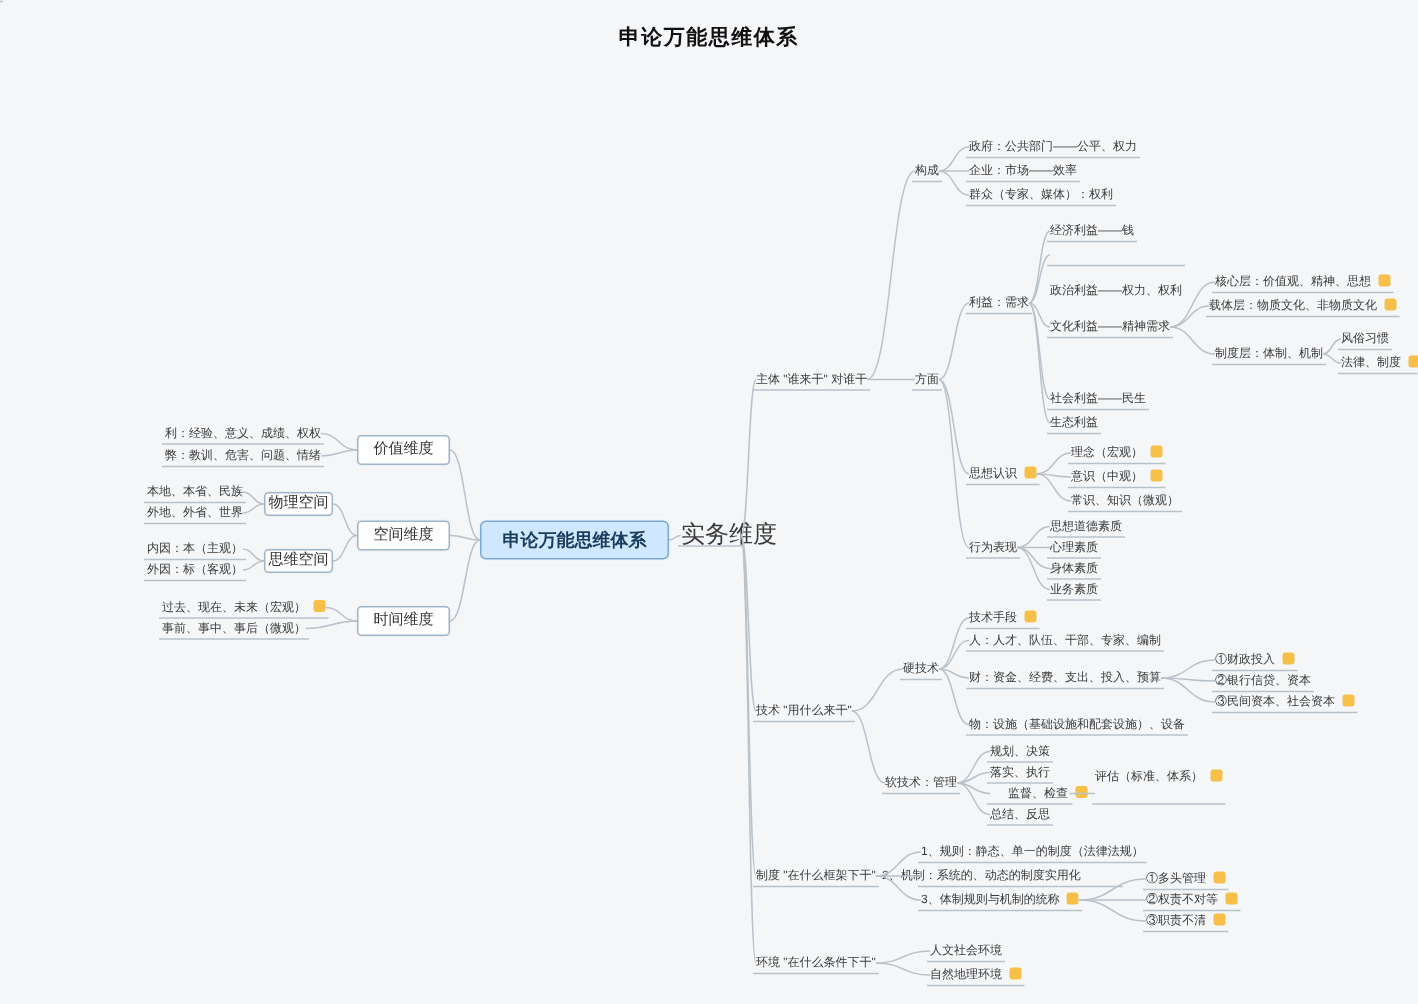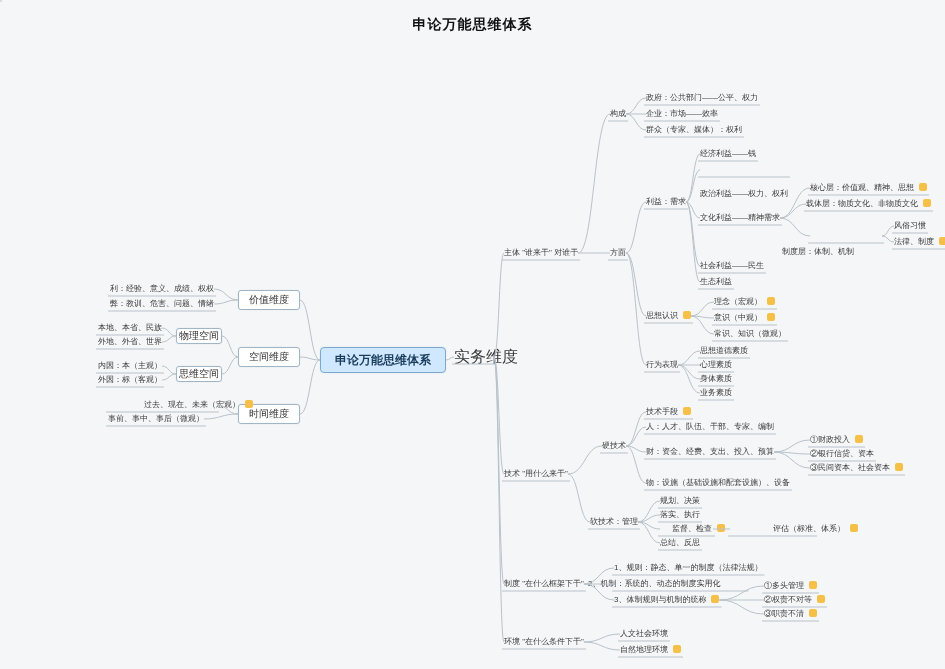--- a/index.html
+++ b/index.html
@@ -92,39 +92,39 @@
 
 <div id="l_space" class="node maj" style="left:238px; top:347px;">空间维度</div>
 <div id="l_sp_phys" class="node" style="left:176px; top:328px;">物理空间</div>
 <div id="l_sp_phys1" class="plain" style="left:98px; top:322px;">本地、本省、民族</div>
 <div id="l_sp_phys2" class="plain" style="left:98px; top:336px;">外地、外省、世界</div>
 <div id="l_sp_mind" class="node" style="left:176px; top:366px;">思维空间</div>
 <div id="l_sp_mind1" class="plain" style="left:98px; top:360px;">内因：本（主观）</div>
 <div id="l_sp_mind2" class="plain" style="left:98px; top:374px;">外因：标（客观）</div>
 
 <div id="l_time" class="node maj" style="left:238px; top:404px;">时间维度</div>
-<div id="l_time1" class="plain" style="left:108px; top:399px;margin-left:36px;"><span>过去、现在、未来（宏观）</span><span class="noteicon"></span></div>
+<div id="l_time1" class="plain" style="left:108px; top:399px;"><span>过去、现在、未来（宏观）</span><span class="noteicon"></span></div>
 <div id="l_time2" class="plain" style="left:108px; top:413px;">事前、事中、事后（微观）</div>
 
 <div id="r_maj" class="plain" style="left:454px; top:351px; font-size:16px;">实务维度</div>
 
 <div id="subj" class="plain" style="left:504px; top:247px;">主体 "谁来干" 对谁干</div>
 <div id="subj_comp" class="plain" style="left:610px; top:108px;">构成</div>
 <div id="subj_gov" class="plain" style="left:646px; top:92px;">政府：公共部门——公平、权力</div>
 <div id="subj_ent" class="plain" style="left:646px; top:108px;">企业：市场——效率</div>
 <div id="subj_mass" class="plain" style="left:646px; top:124px;">群众（专家、媒体）：权利</div>
 
 <div id="subj_asp" class="plain" style="left:610px; top:247px;">方面</div>
 <div id="asp_int" class="plain" style="left:646px; top:196px;">利益：需求</div>
 <div id="int_eco" class="plain" style="left:700px; top:148px;">经济利益——钱</div>
 <div id="int_pol" class="plain" style="left:700px; top:164px;margin-top:24px;">政治利益——权力、权利</div>
 <div id="int_cul" class="plain" style="left:700px; top:212px;">文化利益——精神需求</div>
 <div id="cul_core" class="plain" style="left:810px; top:182px;"><span>核心层：价值观、精神、思想</span><span class="noteicon"></span></div>
 <div id="cul_car" class="plain" style="left:806px; top:198px;"><span>载体层：物质文化、非物质文化</span><span class="noteicon"></span></div>
-<div id="cul_sys" class="plain" style="left:782px; top:230px;margin-top:16px;">制度层：体制、机制</div>
+<div id="cul_sys" class="plain" style="left:810px; top:230px;">制度层：体制、机制</div>
 <div id="cul_sys_a" class="plain" style="left:894px; top:220px;">风俗习惯</div>
 <div id="cul_sys_b" class="plain" style="left:894px; top:236px;"><span>法律、制度</span><span class="noteicon"></span></div>
 
 <div id="int_soc" class="plain" style="left:700px; top:260px;">社会利益——民生</div>
 <div id="int_life" class="plain" style="left:700px; top:276px;">生态利益</div>
 
 <div id="asp_th" class="plain" style="left:646px; top:310px;"><span>思想认识</span><span class="noteicon"></span></div>
 <div id="th_a" class="plain" style="left:714px; top:296px;"><span>理念（宏观）</span><span class="noteicon"></span></div>
 <div id="th_b" class="plain" style="left:714px; top:312px;"><span>意识（中观）</span><span class="noteicon"></span></div>
 <div id="th_c" class="plain" style="left:714px; top:328px;">常识、知识（微观）</div>
@@ -142,21 +142,21 @@
 <div id="th_mon" class="plain" style="left:646px; top:446px;">财：资金、经费、支出、投入、预算</div>
 <div id="mon_a" class="plain" style="left:810px; top:434px;"><span>①财政投入</span><span class="noteicon"></span></div>
 <div id="mon_b" class="plain" style="left:810px; top:448px;">②银行信贷、资本</div>
 <div id="mon_c" class="plain" style="left:810px; top:462px;"><span>③民间资本、社会资本</span><span class="noteicon"></span></div>
 <div id="th_thing" class="plain" style="left:646px; top:477px;">物：设施（基础设施和配套设施）、设备</div>
 
 <div id="tech_s" class="plain" style="left:590px; top:516px;">软技术：管理</div>
 <div id="ts_a" class="plain" style="left:660px; top:495px;">规划、决策</div>
 <div id="ts_b" class="plain" style="left:660px; top:509px;">落实、执行</div>
 <div id="ts_c" class="plain" style="left:672px; top:523px;"><span>监督、检查</span><span class="noteicon"></span></div>
-<div id="ts_c_ext" class="plain" style="left:730px; top:523px;margin-left:43px;"><span>评估（标准、体系）</span><span class="noteicon"></span></div>
+<div id="ts_c_ext" class="plain" style="left:730px; top:512px;"><span>评估（标准、体系）</span><span class="noteicon"></span></div>
 <div id="ts_d" class="plain" style="left:660px; top:537px;">总结、反思</div>
 
 <div id="sys" class="plain" style="left:504px; top:578px;">制度 "在什么框架下干"</div>
 <div id="sys_a" class="plain" style="left:614px; top:562px;">1、规则：静态、单一的制度（法律法规）</div>
 <div id="sys_b" class="plain" style="left:588px; top:578px;">2、机制：系统的、动态的制度实用化</div>
 <div id="sys_c" class="plain" style="left:614px; top:594px;"><span>3、体制规则与机制的统称</span><span class="noteicon"></span></div>
 <div id="sys_p1" class="plain" style="left:764px; top:580px;"><span>①多头管理</span><span class="noteicon"></span></div>
 <div id="sys_p2" class="plain" style="left:764px; top:594px;"><span>②权责不对等</span><span class="noteicon"></span></div>
 <div id="sys_p3" class="plain" style="left:764px; top:608px;"><span>③职责不清</span><span class="noteicon"></span></div>
 

